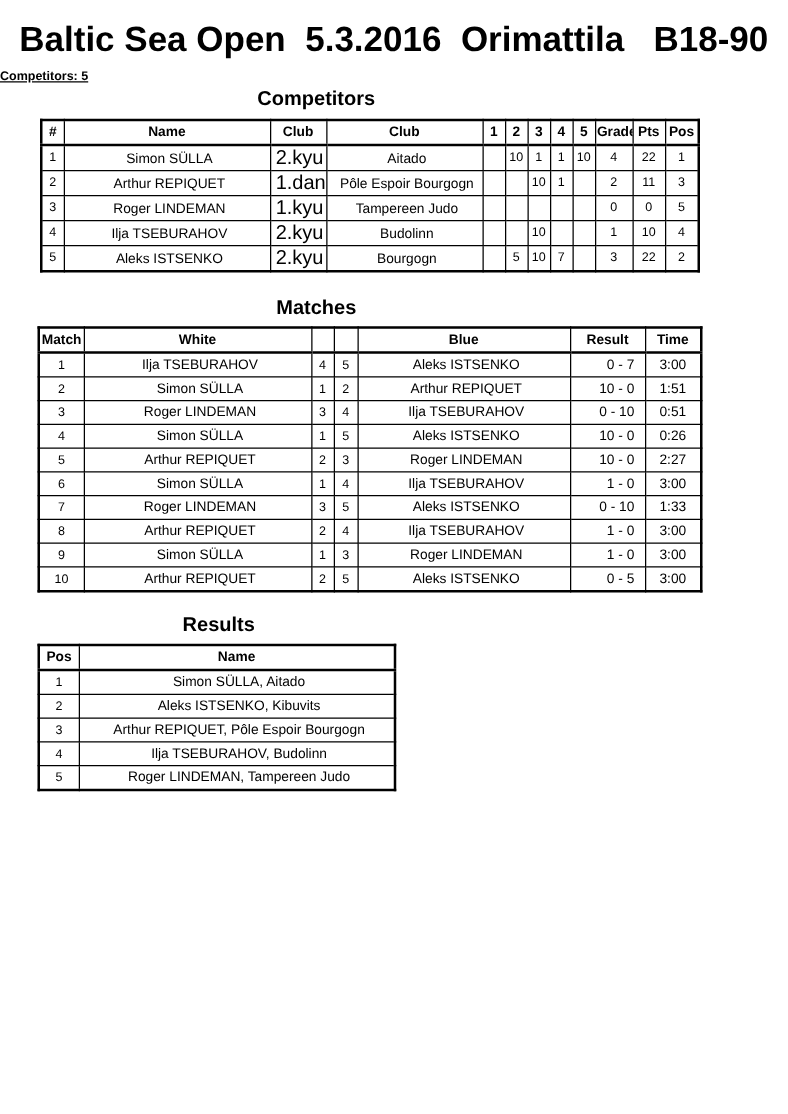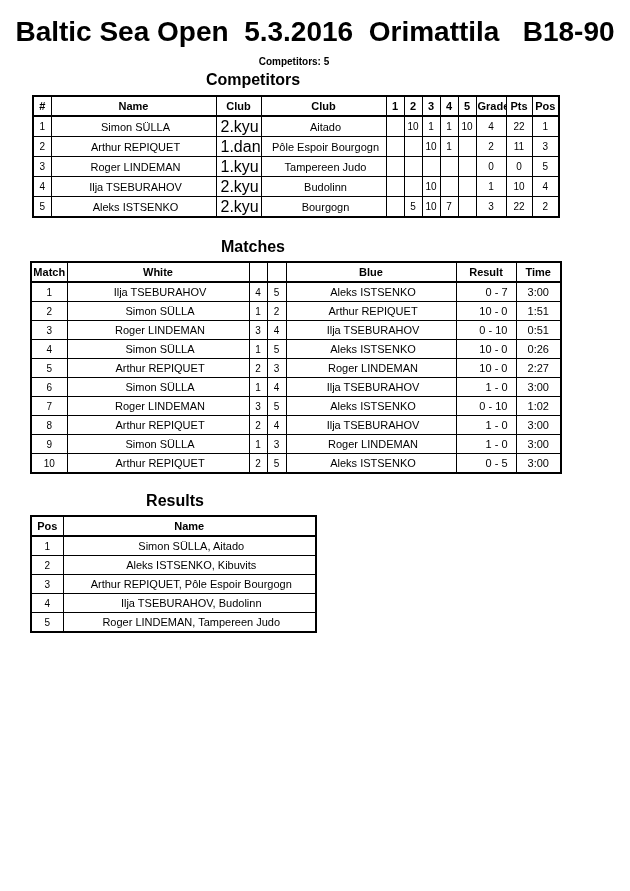--- a/index.html
+++ b/index.html
@@ -12,23 +12,24 @@
   }
   .title {
     margin-top: 16px;
     text-align: center;
     font-size: 28px;
     font-weight: bold;
     white-space: pre;
   }
   .comp-count {
     margin: 8px 42px 0 0;
-    text-align: center;
+    text-align: left;
     font-size: 10px;
     font-weight: bold;
+    text-decoration: underline;
   }
   .section-heading {
     font-size: 16px;
     font-weight: bold;
     text-align: center;
   }
   .heading-competitors { width: 446px; margin: 4px 0 0 30px; }
   .heading-matches     { width: 446px; margin: 20px 0 0 30px; }
   .heading-results     { width: 290px; margin: 18px 0 0 30px; }
 
@@ -259,21 +260,21 @@
         <td class="rgt">1 - 0</td>
         <td class="ctr">3:00</td>
       </tr>
       <tr>
         <td class="ctr sm">7</td>
         <td class="lft">Roger LINDEMAN</td>
         <td class="ctr sm">3</td>
         <td class="ctr sm">5</td>
         <td class="lft">Aleks ISTSENKO</td>
         <td class="rgt">0 - 10</td>
-        <td class="ctr">1:02</td>
+        <td class="ctr">1:33</td>
       </tr>
       <tr>
         <td class="ctr sm">8</td>
         <td class="lft">Arthur REPIQUET</td>
         <td class="ctr sm">2</td>
         <td class="ctr sm">4</td>
         <td class="lft">Ilja TSEBURAHOV</td>
         <td class="rgt">1 - 0</td>
         <td class="ctr">3:00</td>
       </tr>

